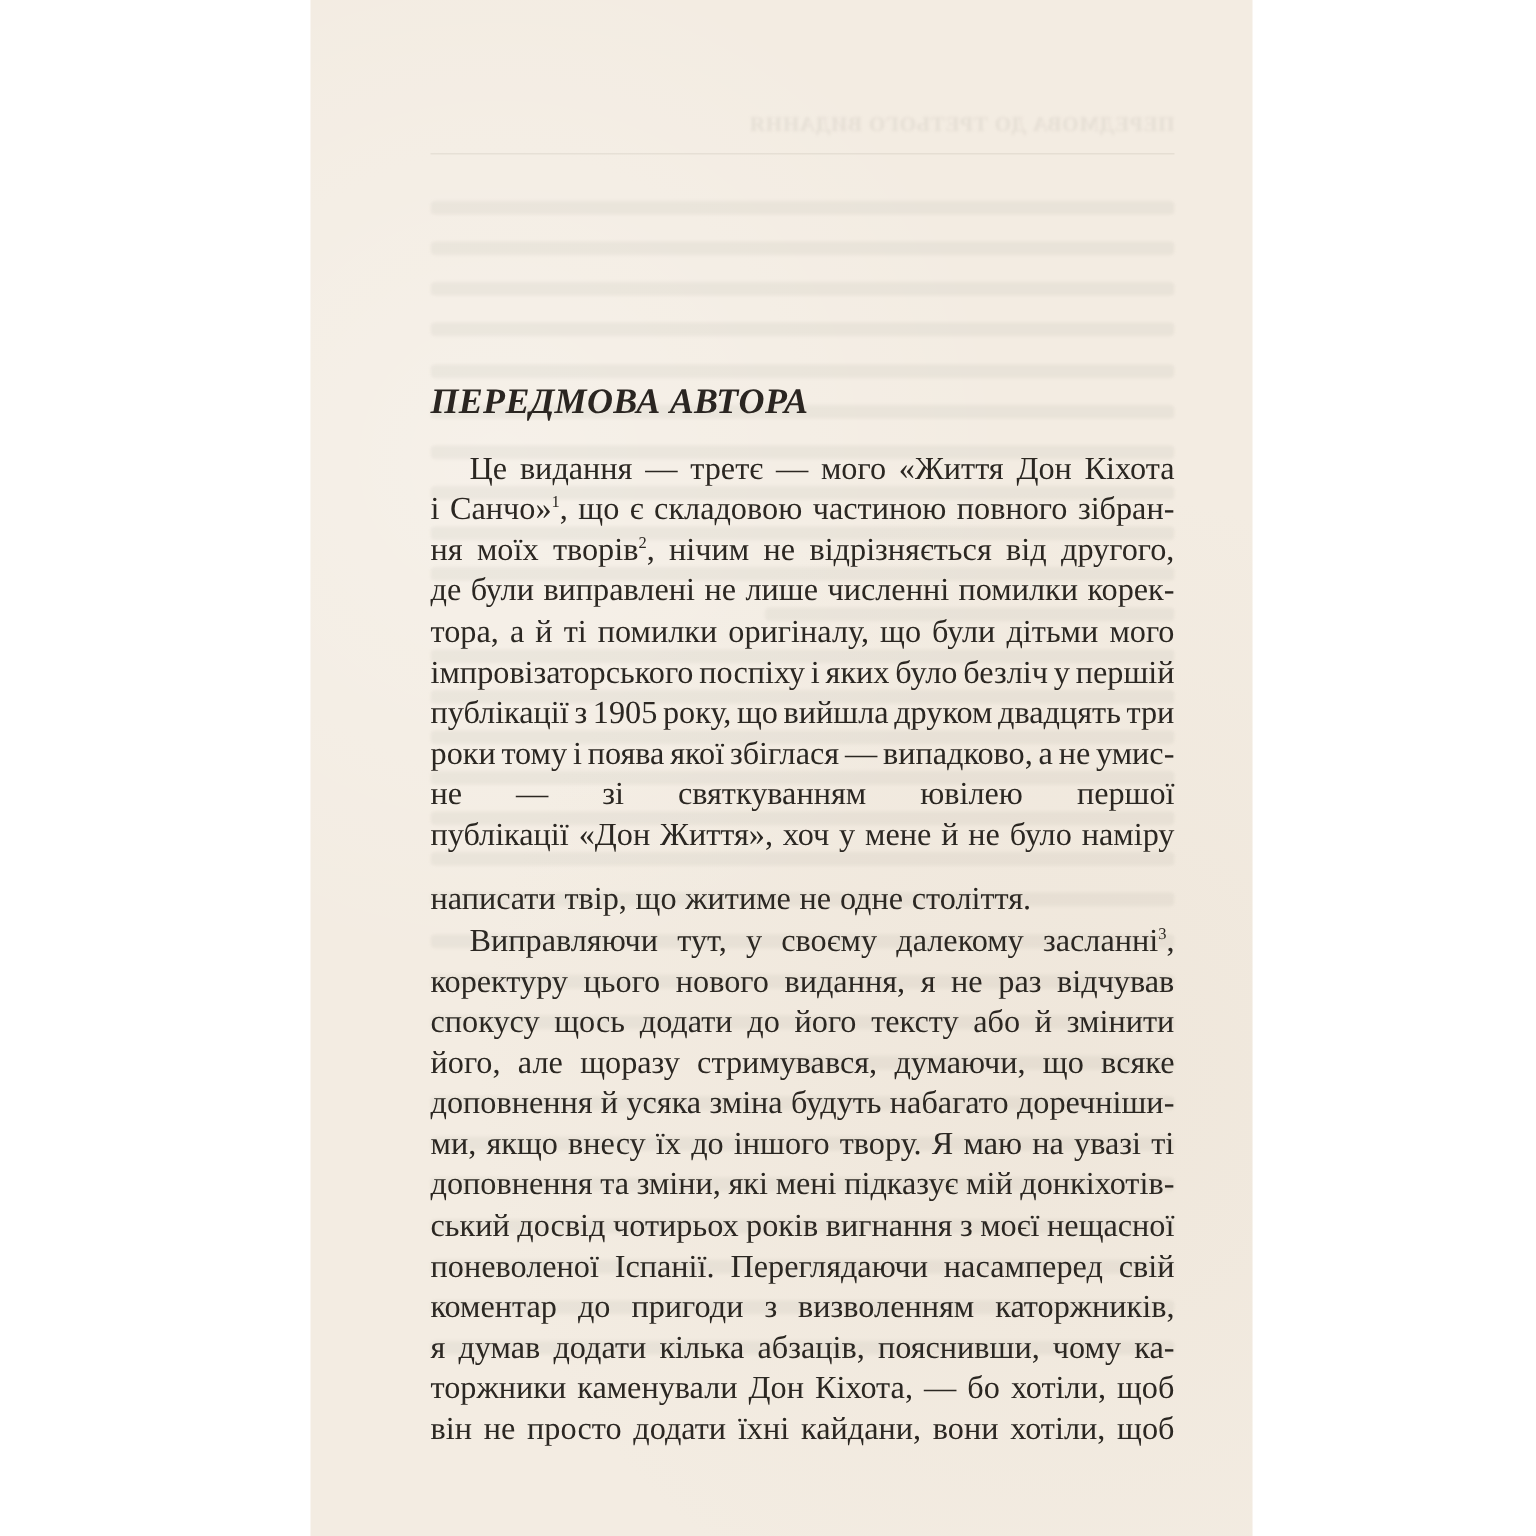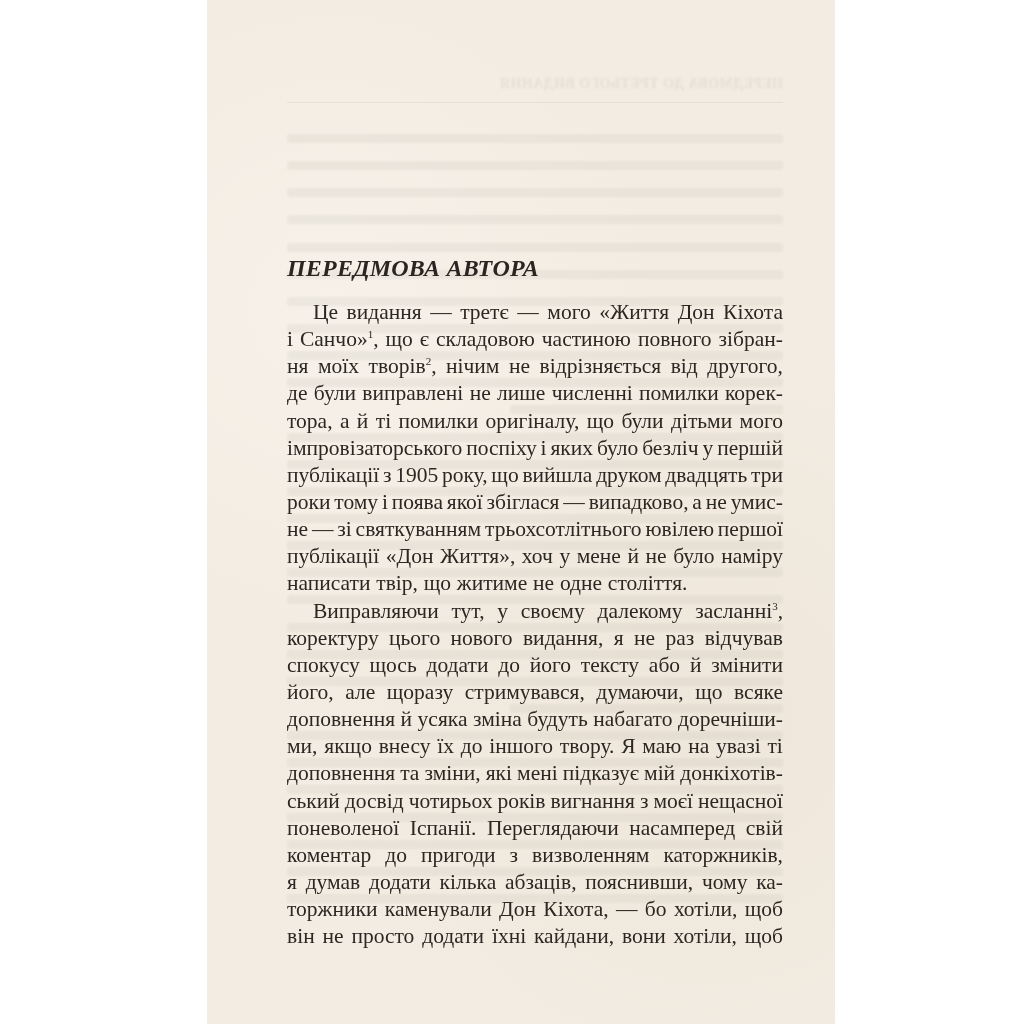--- a/index.html
+++ b/index.html
@@ -94,20 +94,21 @@
     .jline {
       display: flex;
       justify-content: space-between;
       white-space: nowrap;
       height: 27.15px;
       align-items: baseline;
     }
     .jline.last {
       justify-content: flex-start;
       gap: 0.27em;
+      margin-top: 16px;
     }
     .jline.indent {
       padding-left: 26px;
     }
   </style>
 </head>
 <body>
 
 <div class="page">
 
@@ -295,21 +296,20 @@
             <span>випадково,</span>
             <span>а</span>
             <span>не</span>
             <span>умис-</span>
           </div>
           <div class="jline">
             <span>не</span>
             <span>—</span>
             <span>зі</span>
             <span>святкуванням</span>
-            <span>трьохсотлітнього</span>
             <span>ювілею</span>
             <span>першої</span>
           </div>
           <div class="jline">
             <span>публікації</span>
             <span>«Дон</span>
             <span>Життя»,</span>
             <span>хоч</span>
             <span>у</span>
             <span>мене</span>

